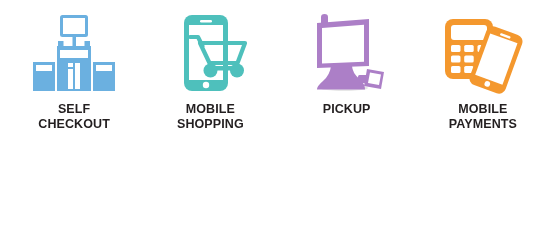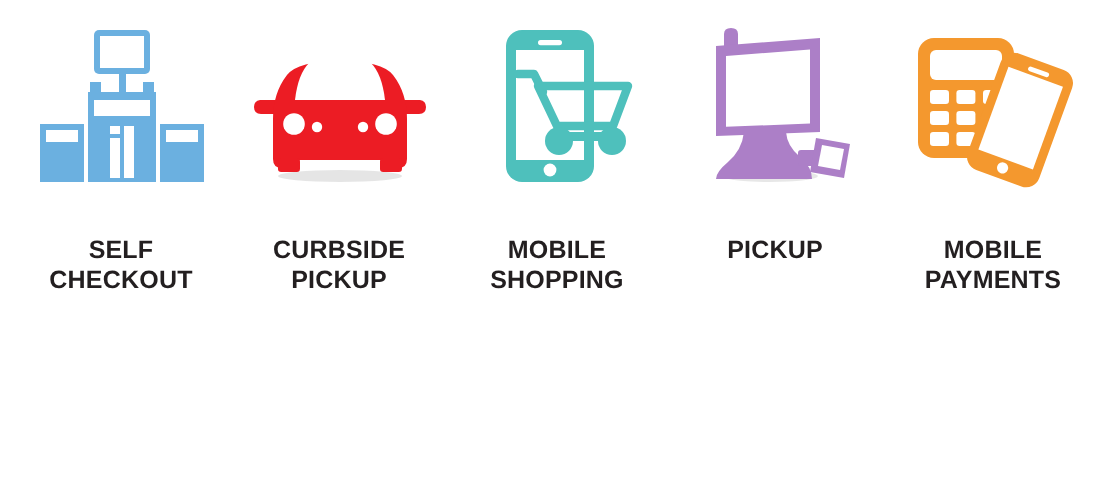--- a/index.html
+++ b/index.html
@@ -36,21 +36,21 @@
     height: 92px;
     width: 100%;
     display: flex;
     align-items: center;
     justify-content: center;
   }
   .icon-wrap svg {
     display: block;
   }
   .label {
-    margin-top: 18px;
+    margin-top: 2px;
     text-align: center;
     color: #231f20;
     font-family: "Liberation Sans", sans-serif;
     font-weight: bold;
     font-size: 12.5px;
     line-height: 14.5px;
     letter-spacing: 0.1px;
     white-space: pre-line;
   }
 </style>
@@ -85,47 +85,20 @@
 
           <rect x="62" y="50" width="22" height="29"></rect>
           <rect x="65" y="53" width="16" height="6" fill="#ffffff"></rect>
         </g>
       </svg>
     </div>
     <div class="label">SELF
 CHECKOUT</div>
   </div>
 
-  <div class="item">
-    <div class="icon-wrap">
-      <svg width="86" height="84" viewBox="0 0 86 84" aria-hidden="true">
-
-        <ellipse cx="43" cy="76" rx="31" ry="3" fill="#cfcfcf" opacity="0.55"></ellipse>
-        <g fill="#EC1C24">
-
-          <path d="M3 38 q-3 0.5 -3 3.5 q0 3.5 3.5 3.5 l8 0 l0 -7 z"></path>
-          <path d="M83 38 q3 0.5 3 3.5 q0 3.5 -3.5 3.5 l-8 0 l0 -7 z"></path>
-
-          <path d="M14 72 q-4.5 0 -4.5 -4.5 l0 -20 q0 -13 7 -22 q5.5 -7 26.5 -7 q21 0 26.5 7 q7 9 7 22 l0 20 q0 4.5 -4.5 4.5 l-4 0 l0 -4 l-50 0 l0 4 z"></path>
-
-          <rect x="12" y="67" width="11" height="7" rx="1.6"></rect>
-          <rect x="63" y="67" width="11" height="7" rx="1.6"></rect>
-        </g>
-
-        <path d="M20.5 38 q1.5 -13 7 -18.5 q4.5 -4.2 15.5 -4.2 q11 0 15.5 4.2 q5.5 5.5 7 18.5 z" fill="#ffffff"></path>
-
-        <circle cx="20" cy="50" r="5.4" fill="#ffffff"></circle>
-        <circle cx="31.5" cy="51.5" r="2.6" fill="#ffffff"></circle>
-        <circle cx="66" cy="50" r="5.4" fill="#ffffff"></circle>
-        <circle cx="54.5" cy="51.5" r="2.6" fill="#ffffff"></circle>
-      </svg>
-    </div>
-    <div class="label">CURBSIDE
-PICKUP</div>
-  </div>
 
   <div class="item">
     <div class="icon-wrap">
       <svg width="86" height="84" viewBox="0 0 86 84" aria-hidden="true">
         <g fill="#4EC0BC">
 
           <rect x="17" y="3" width="44" height="76" rx="8"></rect>
 
           <rect x="22" y="13" width="34" height="55" fill="#ffffff"></rect>
 

